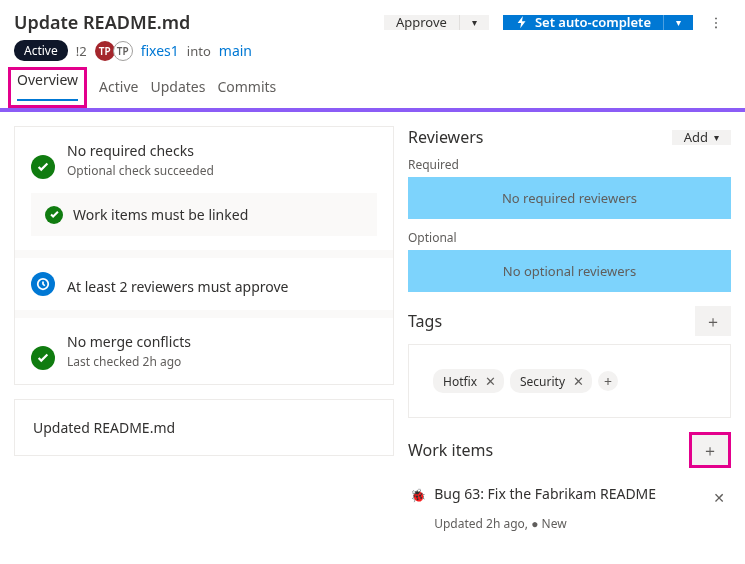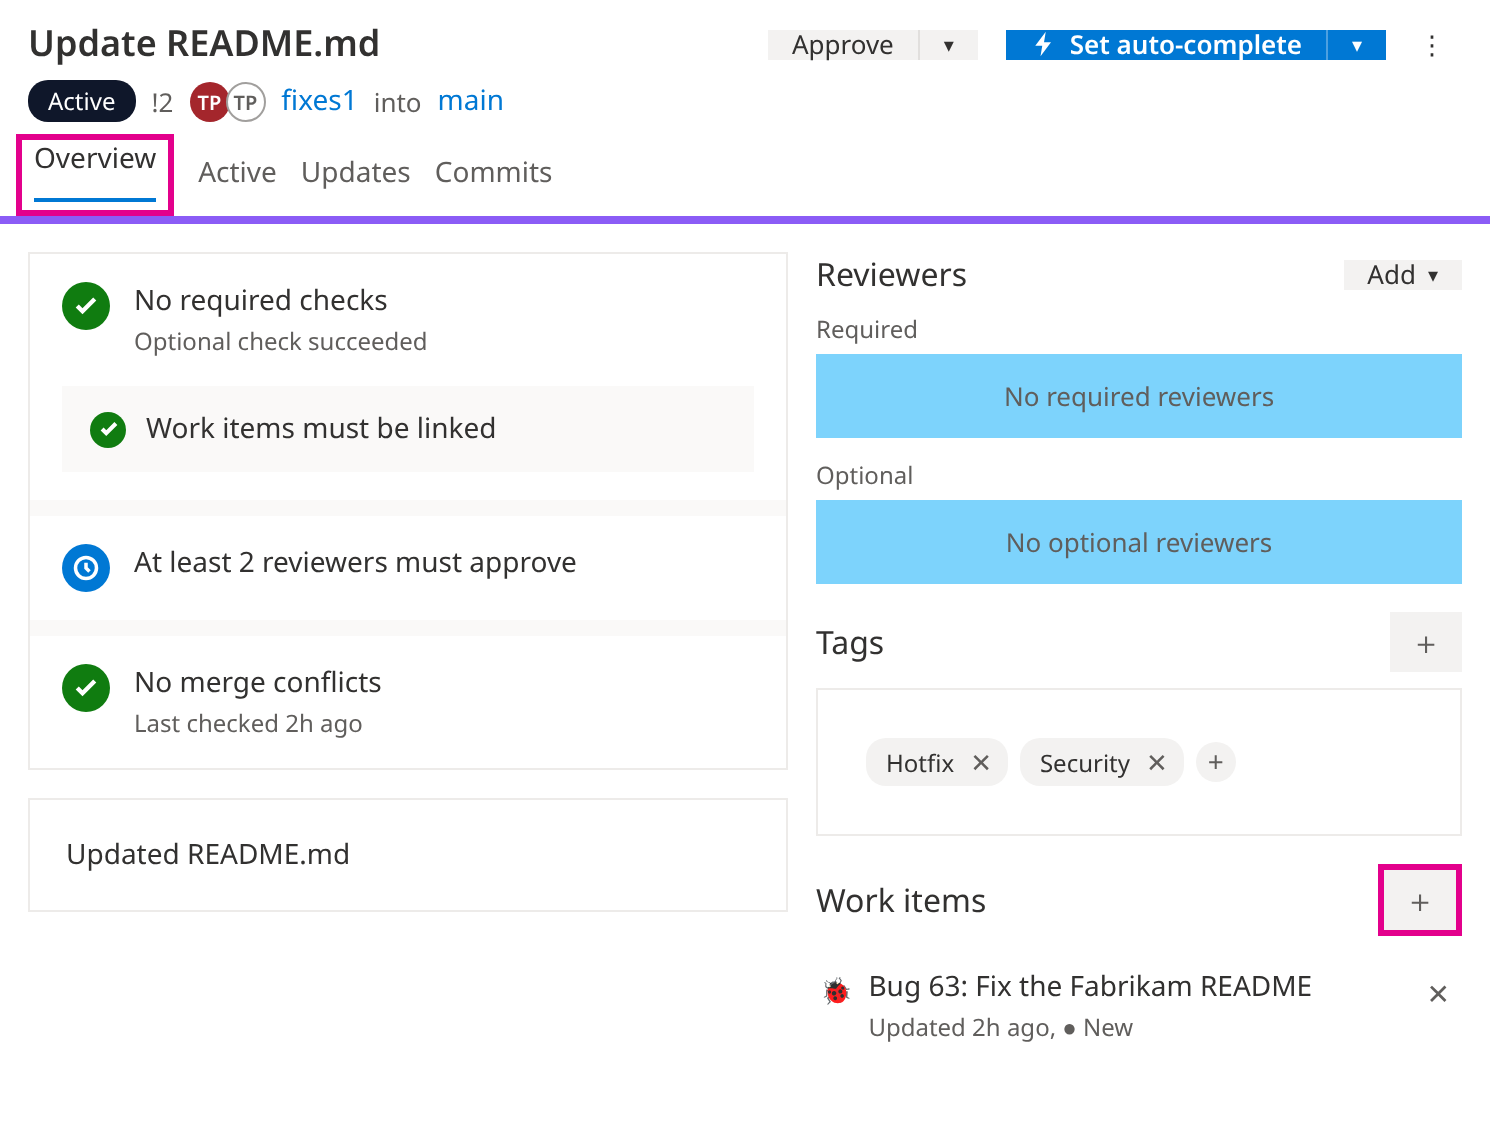--- a/index.html
+++ b/index.html
@@ -21,21 +21,21 @@
 .avatar-outline{background:#fff;border:1px solid #a19f9d;color:#605e5c}
 .link{color:#0078d4;text-decoration:none;cursor:pointer}
 .tabs{display:flex;gap:12px;padding:0 14px;border-bottom:4px solid #8b5cf6}
 .tab{padding:10px 0;cursor:pointer;color:#605e5c;font-size:14px;border-bottom:2px solid transparent}
 .tab.active{color:#323130;border-bottom-color:#0078d4}
 .highlight{border:3px solid #e3008c}
 .body{display:flex;gap:14px;padding:14px}
 .left{flex:0 0 380px}
 .right{flex:1}
 .card{border:1px solid #edebe9;background:#fff}
-.check-row{display:flex;align-items:flex-start;gap:12px;padding:14px 16px}
+.check-row{display:flex;align-items:flex-end;gap:12px;padding:14px 16px}
 .check-sep{border-top:8px solid #faf9f8}
 .ico{width:24px;height:24px;border-radius:50%;display:flex;align-items:center;justify-content:center;flex-shrink:0}
 .ico-green{background:#107c10;color:#fff}
 .ico-blue{background:#0078d4;color:#fff}
 .check-title{font-size:14px;color:#323130}
 .check-sub{font-size:12px;color:#605e5c;margin-top:2px}
 .inset{background:#faf9f8;margin:0 16px 14px;padding:12px 14px;display:flex;align-items:center;gap:10px}
 .inset .ico{width:18px;height:18px;font-size:11px}
 .desc-card{border:1px solid #edebe9;margin-top:14px;padding:18px}
 .desc-head{display:flex;align-items:center;justify-content:space-between;margin-bottom:16px}
@@ -46,21 +46,21 @@
 .sec-label{font-size:12px;color:#605e5c;margin-bottom:4px}
 .empty-box{background:#7dd3fc;text-align:center;padding:12px;color:#605e5c;font-size:13px;margin-bottom:10px}
 .tag-row{border:1px solid #edebe9;padding:24px;display:flex;gap:6px;align-items:center}
 .tag{background:#f3f2f1;border-radius:10px;padding:3px 4px 3px 10px;font-size:12px;display:inline-flex;align-items:center;gap:4px}
 .tag-x{cursor:pointer;font-size:13px;color:#605e5c;padding:0 4px}
 .tag-add{width:20px;height:20px;border-radius:50%;background:#f3f2f1;display:inline-flex;align-items:center;justify-content:center;cursor:pointer;color:#605e5c}
 .sq-btn{width:36px;height:30px;background:#f3f2f1;display:inline-flex;align-items:center;justify-content:center;cursor:pointer;font-size:16px;color:#605e5c}
 .wi-row{display:flex;align-items:flex-start;gap:8px;padding:8px 2px}
 .wi-ico{color:#cc293d;font-size:13px;margin-top:2px}
 .wi-title{font-size:14px}
-.wi-sub{font-size:12px;color:#605e5c;margin-top:2px}
+.wi-sub{font-size:12px;color:#605e5c;margin-top:12px}
 .wi-close{margin-left:auto;cursor:pointer;color:#605e5c;font-size:14px;padding:4px}
 .chev{font-size:10px}
 svg{display:block}
 </style>
 </head>
 <body>
 
 <div class="header">
   <div class="title-row">
     <div class="title">Update README.md</div>

